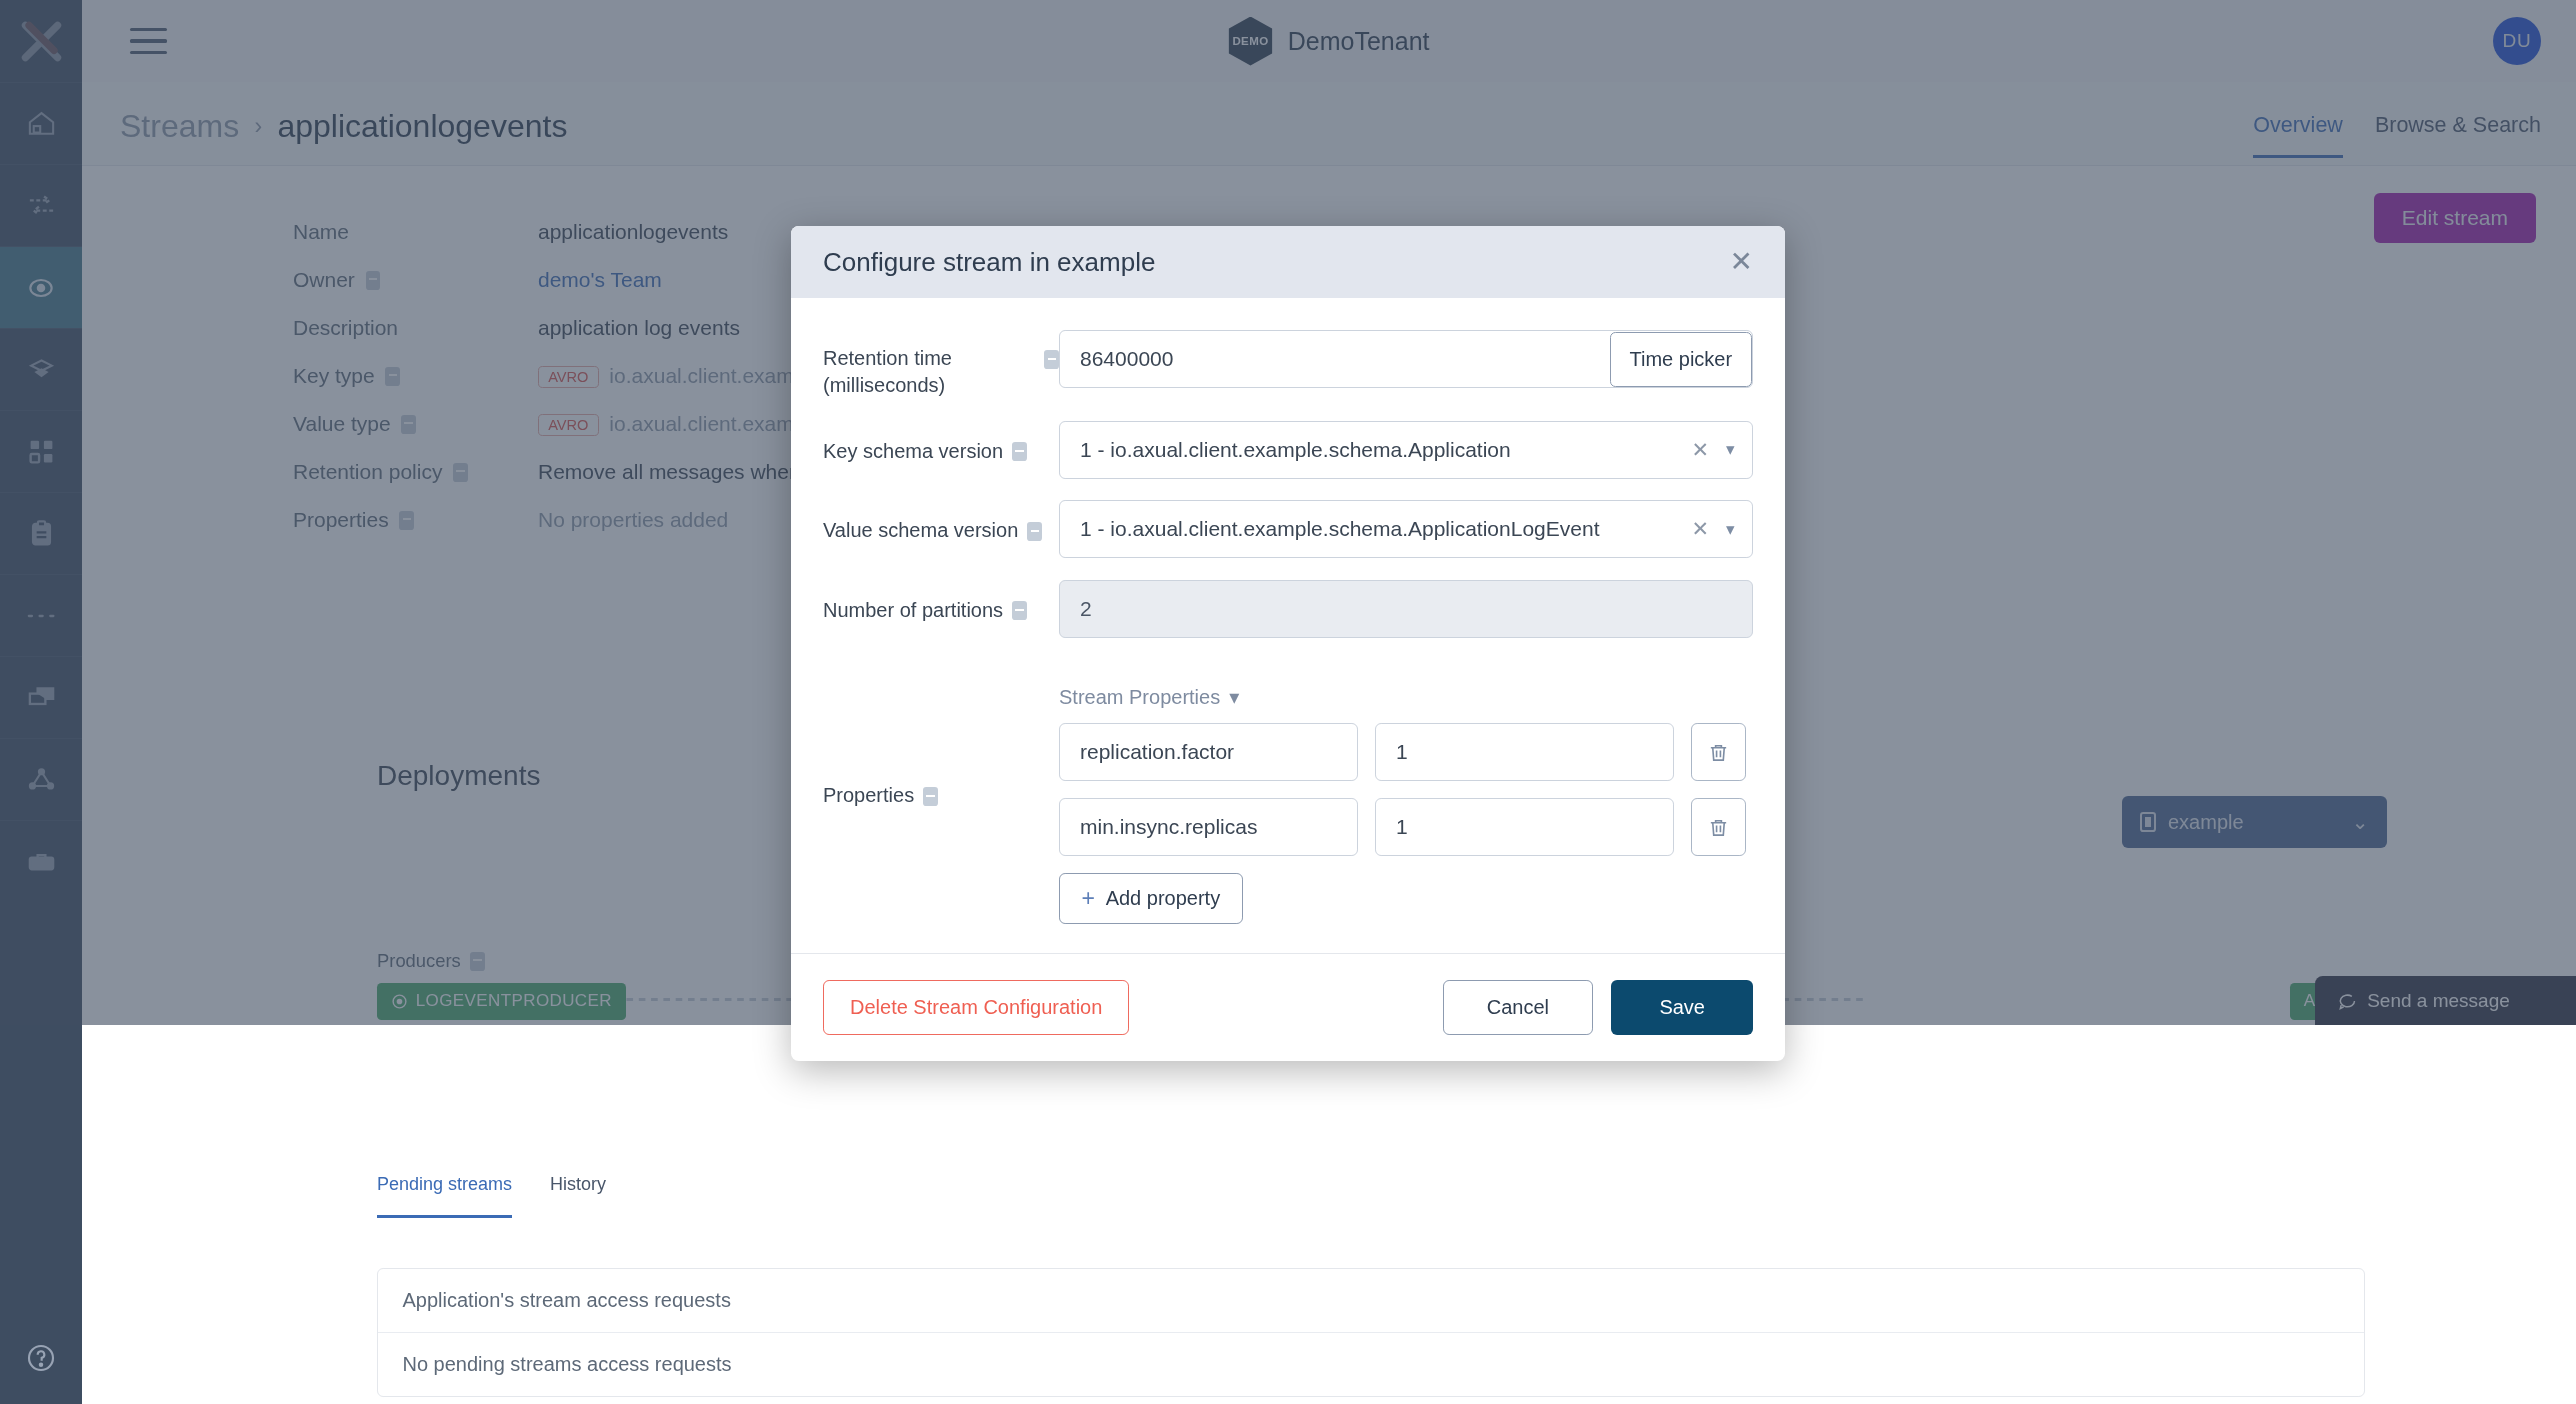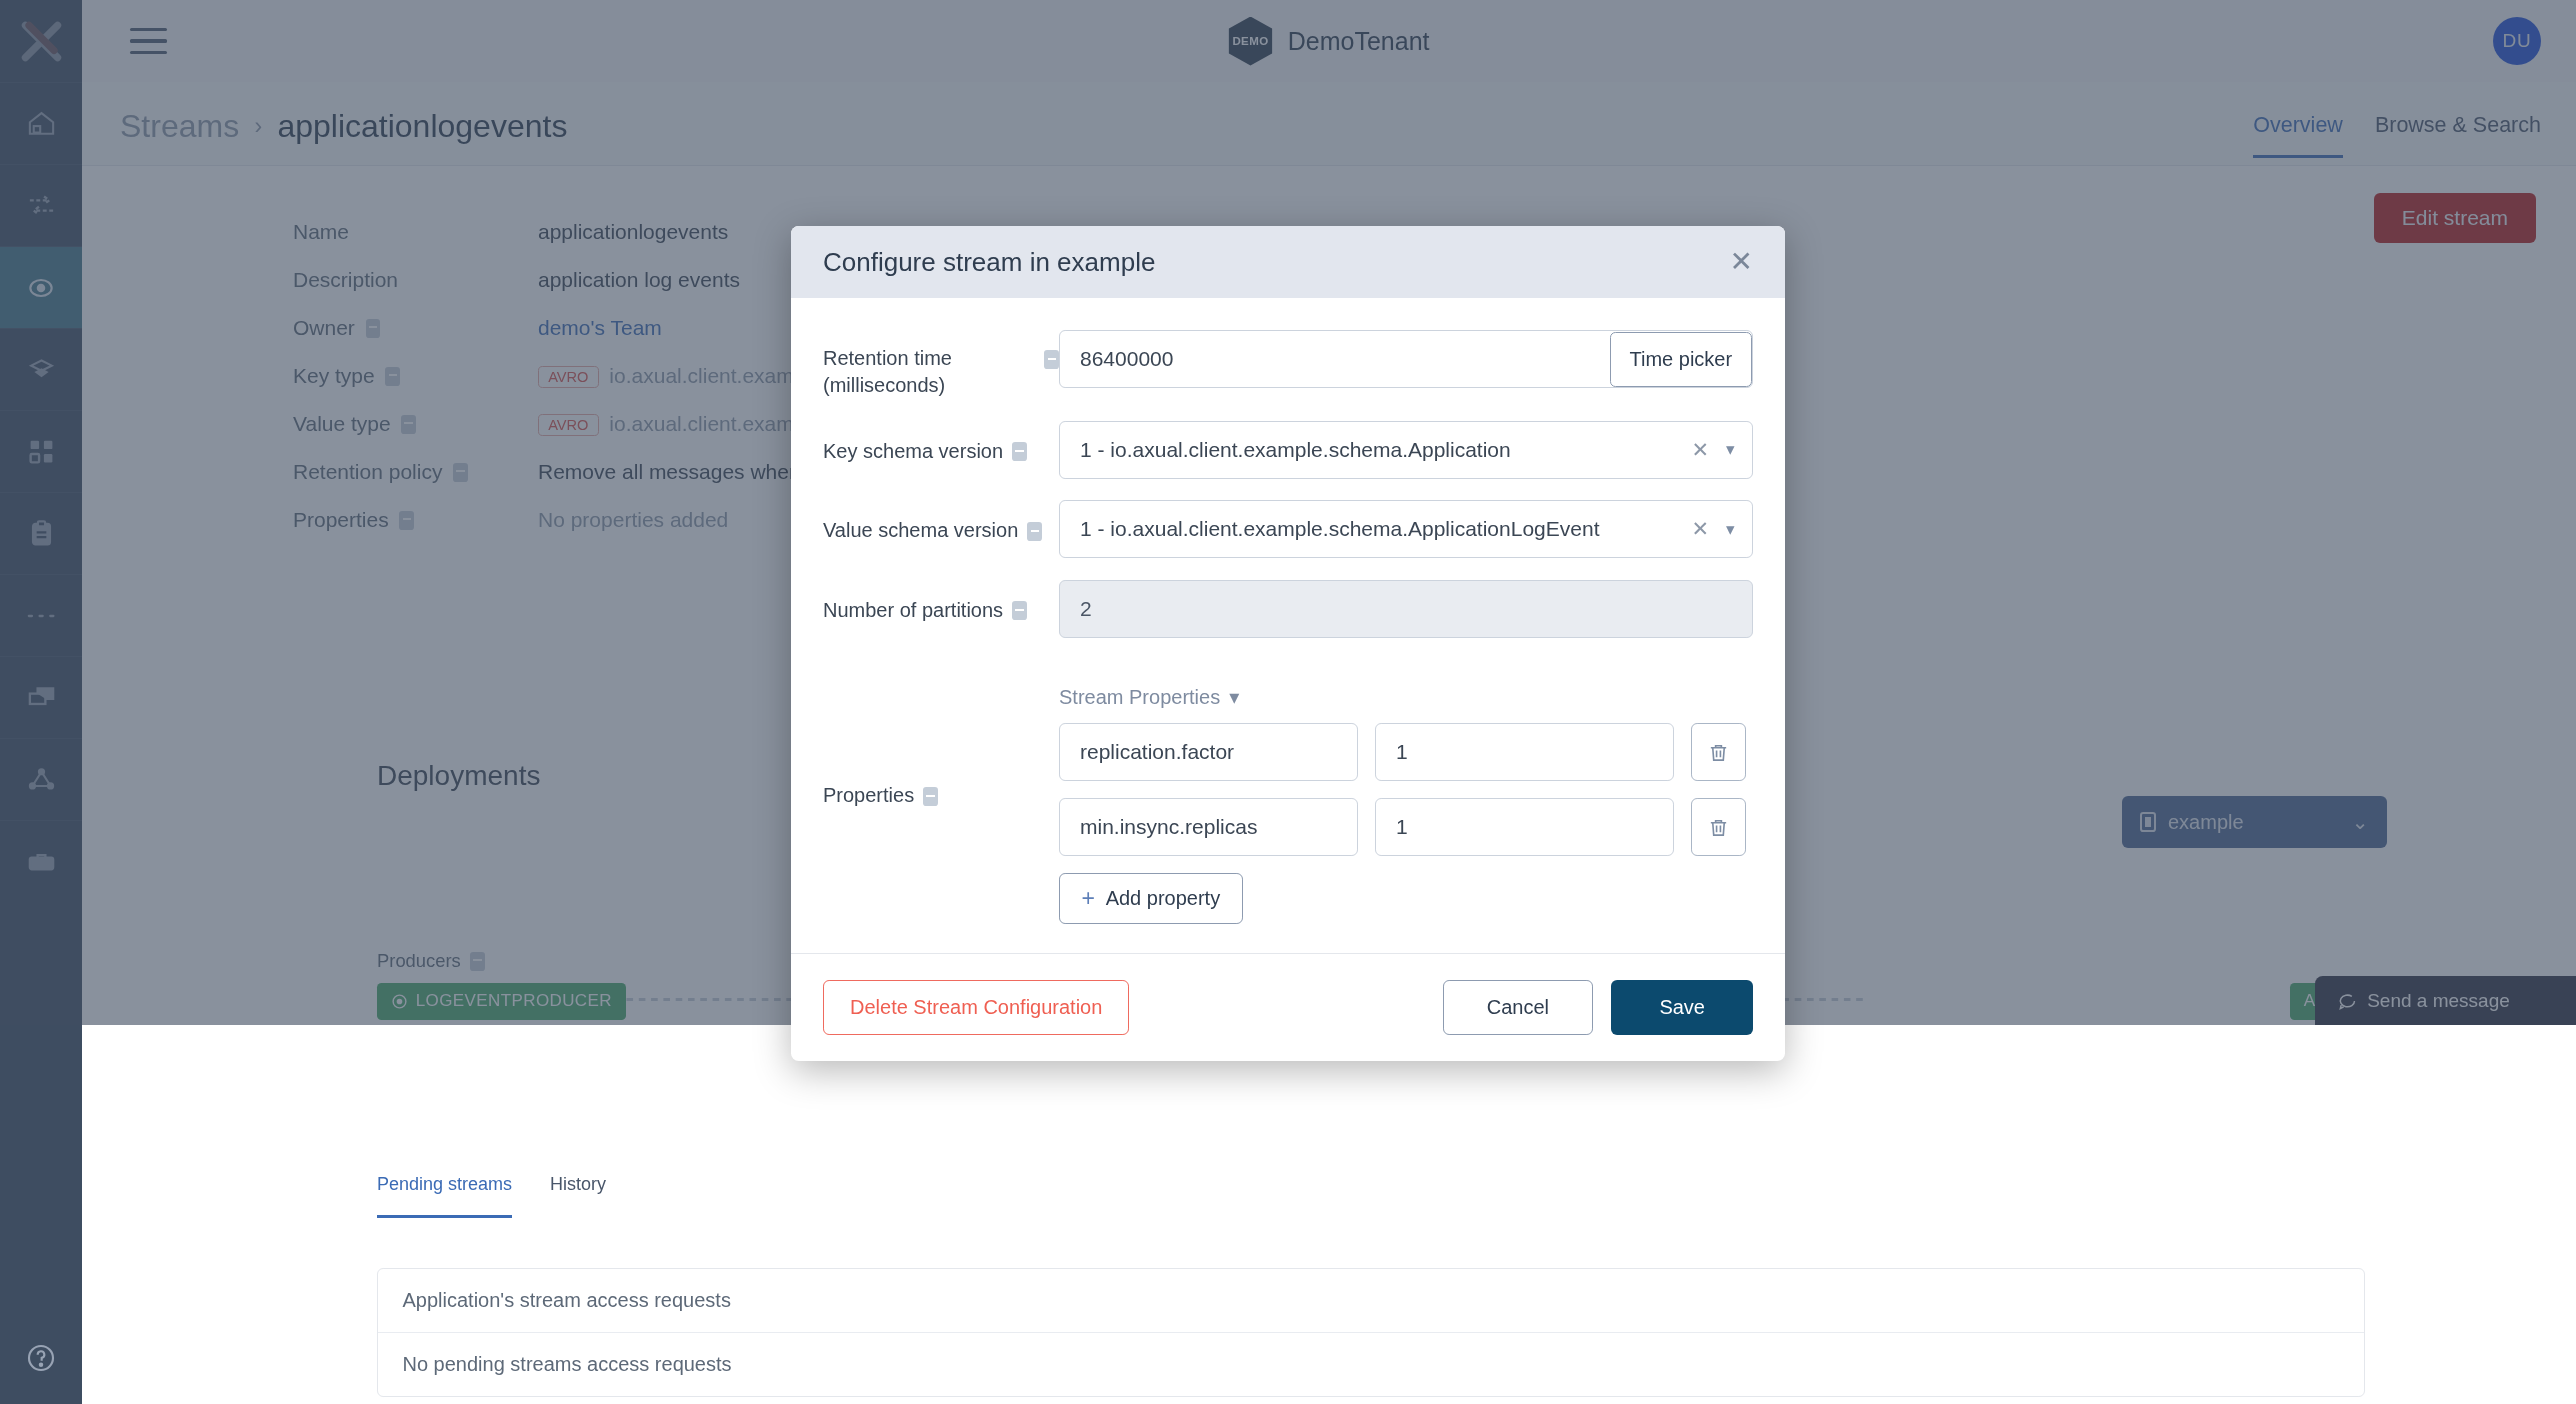--- a/index.html
+++ b/index.html
@@ -96,21 +96,21 @@
   }
   .info-ic::after { content:""; position:absolute; left:3.1px; right:3.1px; top:7.7px; height:2.3px; background:#fff; }
   .avro {
     display:inline-block; border:0.8px solid #e6a9a4; color:#d9534f;
     border-radius:4.6px; padding:2.3px 9.2px; font-size:14.6px; margin-right:10.7px;
     vertical-align:middle;
   }
 
   .edit-stream-btn {
     position:absolute; right:40px; top:27px;
-    background:#b91c1c; color:#f0f2f6; border:none; border-radius:6.1px;
+    background:#a21caf; color:#f0f2f6; border:none; border-radius:6.1px;
     font-size:21px; padding:13px 28px;
   }
 
   .section-title { position:absolute; left:295px; top:594px; font-size:28px; color:#3b4654; }
   .prod-label { position:absolute; left:295px; top:784px; font-size:18.4px; color:#5d6978; display:flex; align-items:center; gap:9.2px; }
   .badge-green {
     position:absolute; background:#47a86a; color:#fff; border-radius:4.6px;
     font-size:17px; padding:8.4px 14px; display:flex; align-items:center; gap:7.7px;
     letter-spacing:0.4px;
   }
@@ -373,30 +373,30 @@
 
       <div class="detail-table">
         <div class="drow">
           <div class="dlabel">
               <span>Name</span>
             </div>
           <div class="dval">applicationlogevents</div>
         </div>
         <div class="drow">
           <div class="dlabel">
-              <span>Description</span>
-            </div>
-          <div class="dval">application log events</div>
-        </div>
-        <div class="drow">
-          <div class="dlabel">
               <span>Owner</span>
               <i class="info-ic"></i>
             </div>
           <div class="dval link">demo's Team</div>
+        </div>
+        <div class="drow">
+          <div class="dlabel">
+              <span>Description</span>
+            </div>
+          <div class="dval">application log events</div>
         </div>
         <div class="drow">
           <div class="dlabel">
               <span>Key type</span>
               <i class="info-ic"></i>
             </div>
           <div class="dval muted"><span class="avro">AVRO</span><span>io.axual.client.exampl</span></div>
         </div>
         <div class="drow">
           <div class="dlabel">

